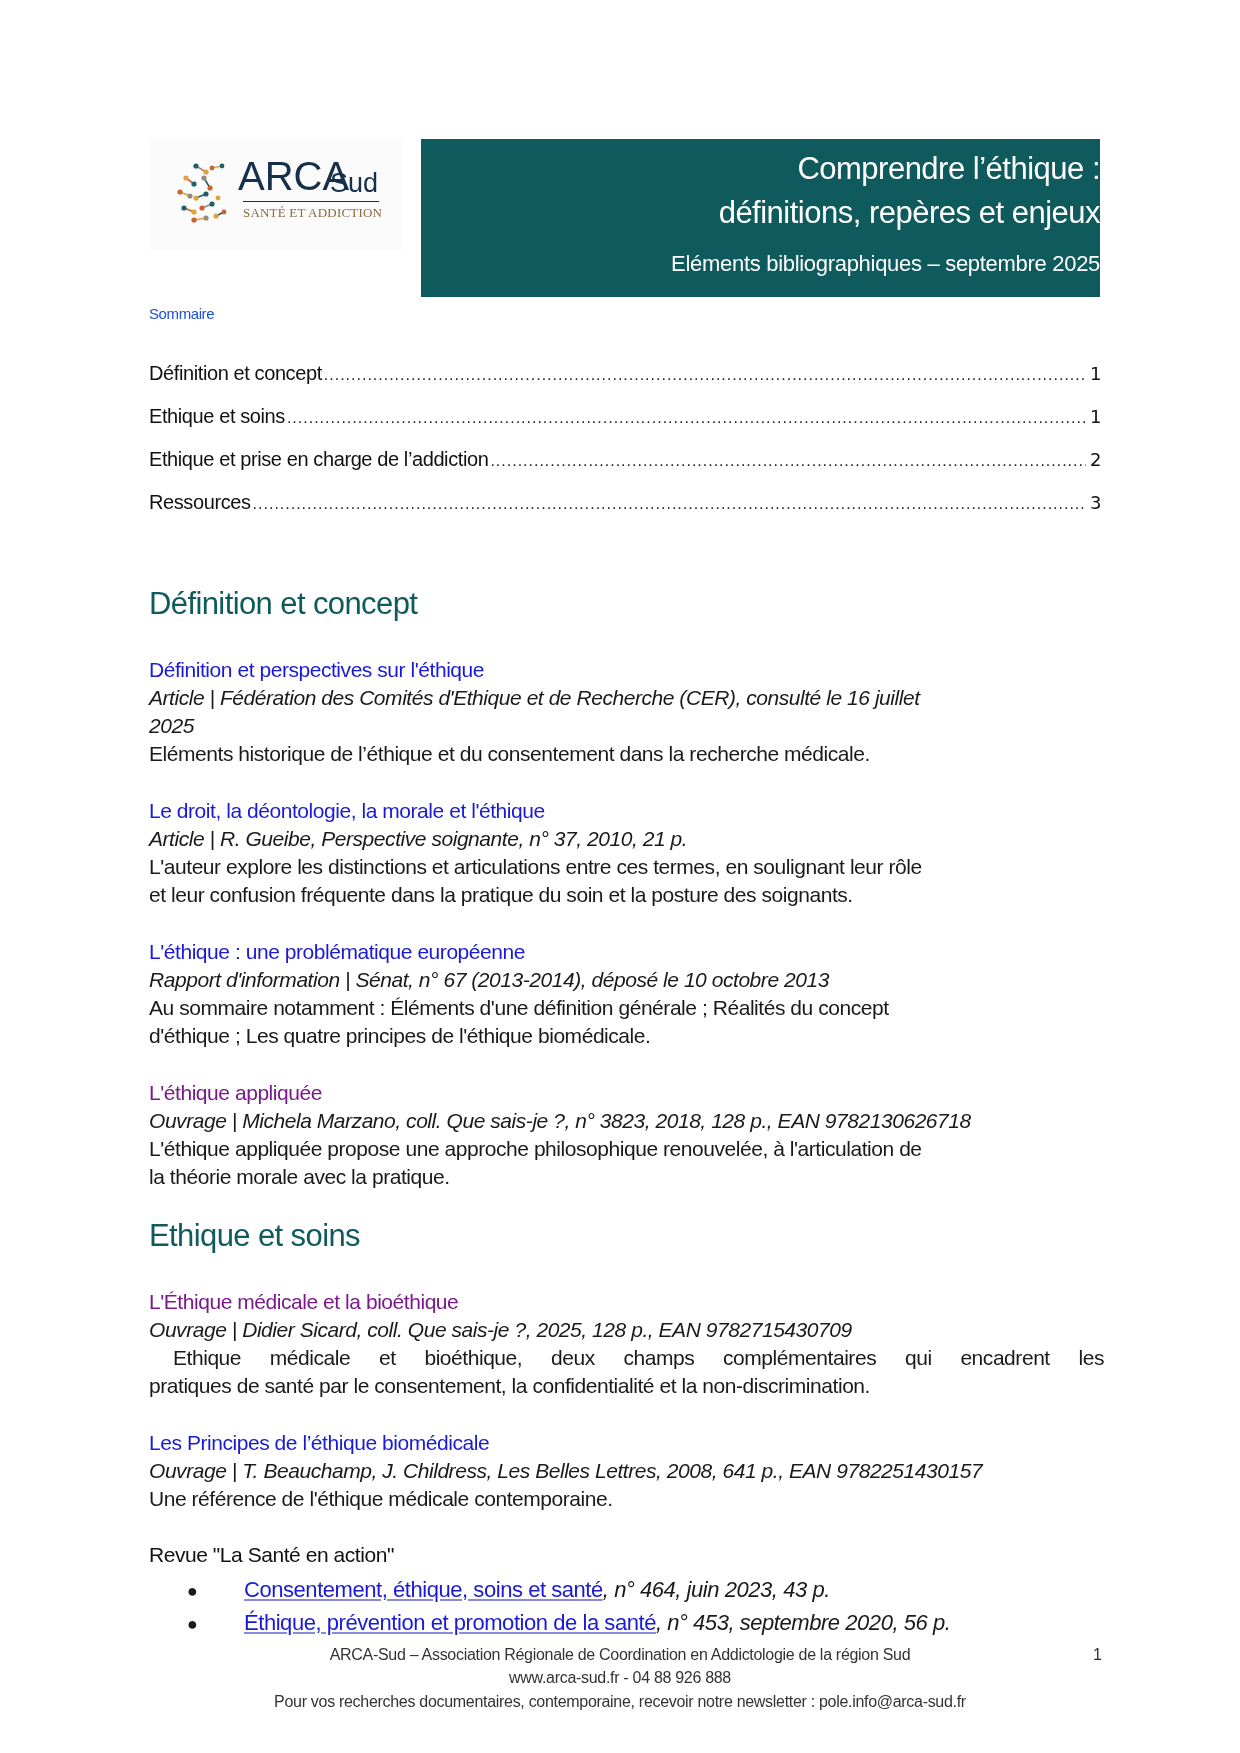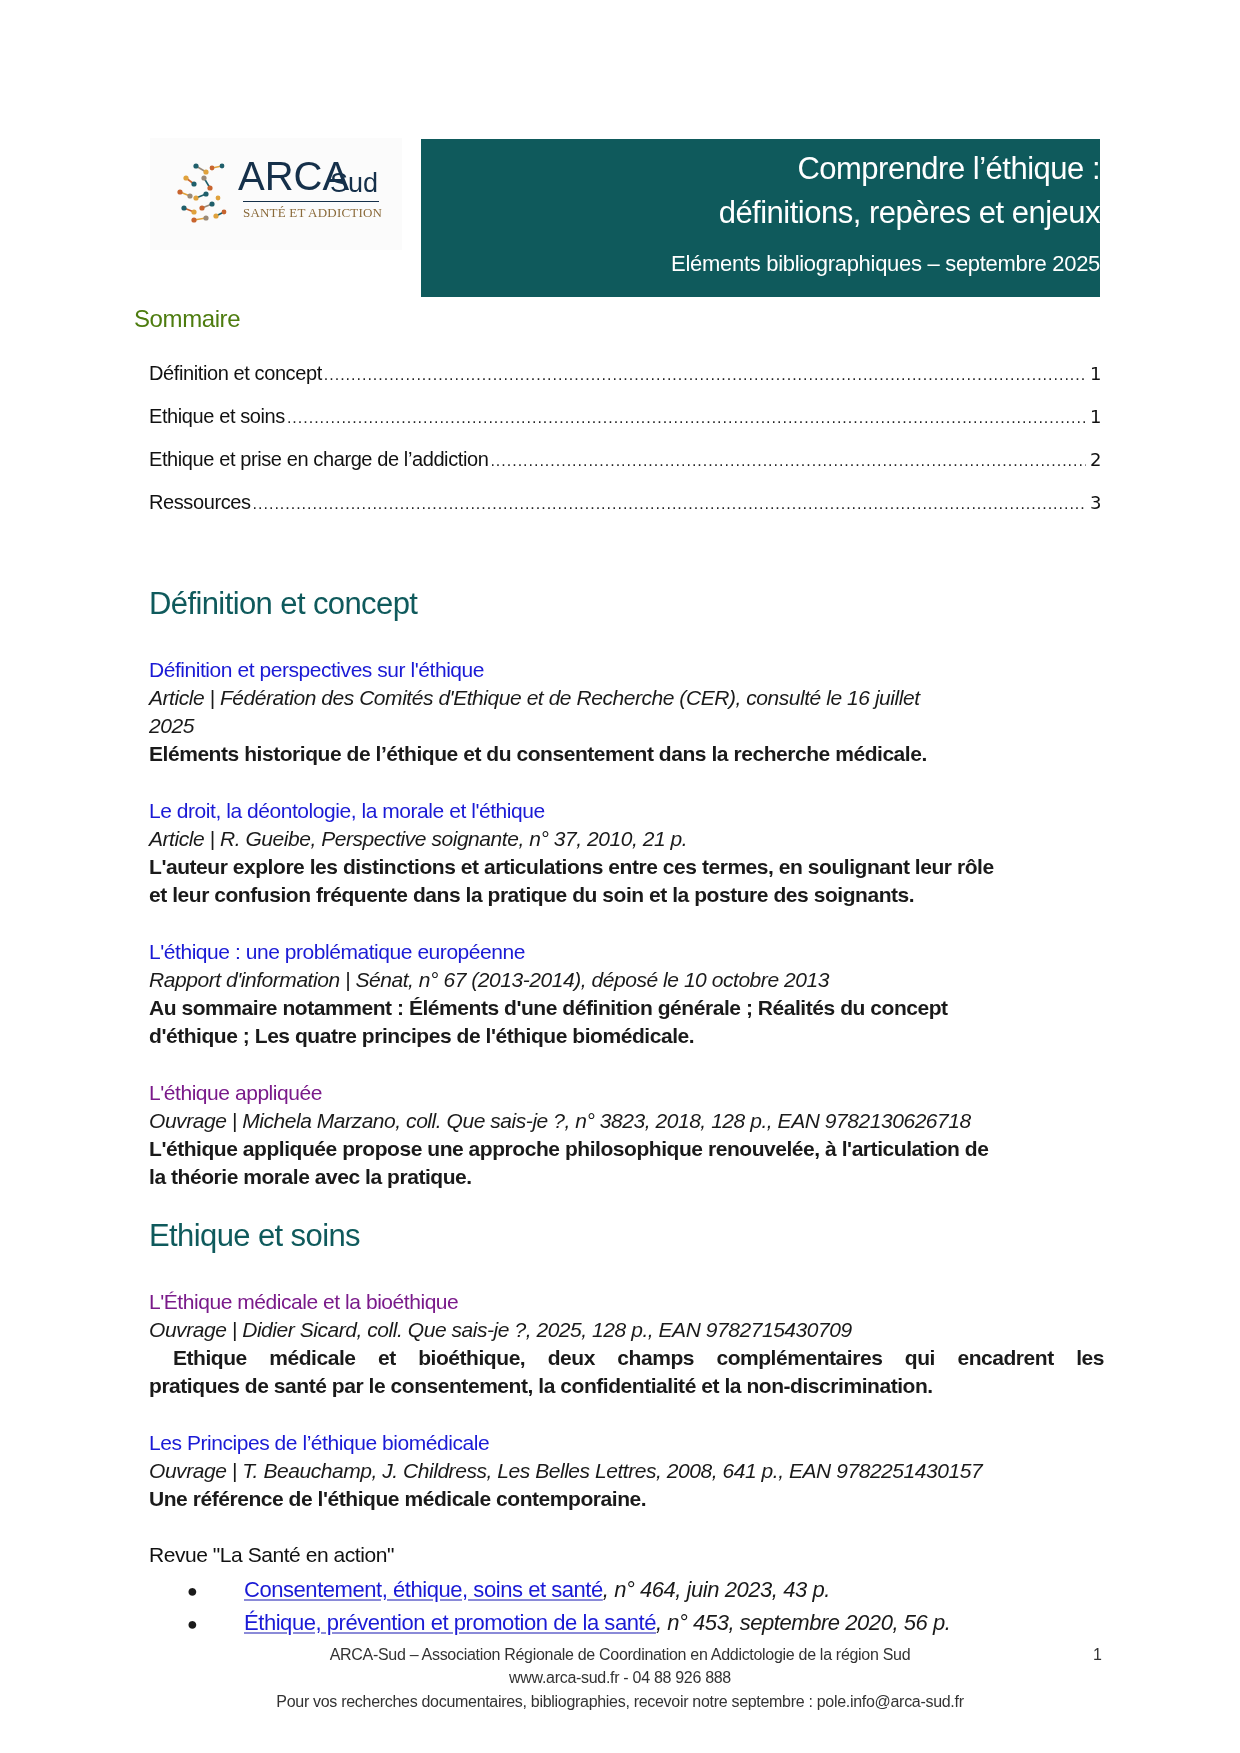--- a/index.html
+++ b/index.html
@@ -10,33 +10,33 @@
   .logo-dots { left: 176px; top: 160px; width: 62px; height: 66px; }
   .logo-word { left: 238px; top: 154px; font-size: 40px; font-weight: normal; color: #15304a; letter-spacing: 0px; }
   .logo-sud { left: 330px; top: 168px; font-size: 27px; color: #15304a; }
   .logo-rule { left: 243px; top: 201px; width: 136px; height: 1px; background: #15304a; }
   .logo-tag { left: 243px; top: 205px; font-family: "Liberation Serif", serif; font-size: 13px; color: #8a6a3a; letter-spacing: 0.2px; }
 
   .header-band { left: 421px; top: 139px; width: 679px; height: 158px; background: #0f5a5c; color: #ffffff; text-align: right; }
   .header-title { position: absolute; left: 0; right: 0; top: 8px; font-size: 31px; line-height: 44px; letter-spacing: -0.5px; }
   .header-sub { position: absolute; left: 0; right: 0; top: 112px; font-size: 22px; letter-spacing: -0.3px; }
 
-  .sommaire { left: 134px; top: 305px; font-size: 24px; color: #4d7c0f; letter-spacing: -0.4px; }
+  .sommaire { left: 149px; top: 305px; font-size: 15px; color: #1d4ed8; letter-spacing: -0.4px; }
   .toc { left: 149px; width: 952px; font-size: 20px; letter-spacing: -0.4px; display: flex; align-items: baseline; color: #111; }
   .toc .lbl { white-space: nowrap; }
   .toc .dots { flex: 1; overflow: hidden; white-space: nowrap; margin: 0 4px 0 2px; color: #222; letter-spacing: 1px; font-size: 16px; }
   .toc .dots::after { content: "................................................................................................................................................................................................................................................................"; }
   .toc .pg { font-family: "DejaVu Sans", sans-serif; font-size: 18px; }
 
   .h2 { left: 149px; font-size: 31px; color: #0f5a5c; letter-spacing: -0.6px; }
   .entry { left: 149px; width: 955px; font-size: 21px; line-height: 28px; letter-spacing: -0.45px; }
   .entry .title { color: #1a1ad6; text-decoration-color: #8a8ad8; cursor: pointer; display: inline-block; }
   .entry .title.visited { color: #7a1a8a; text-decoration-color: #c58ad0; }
   .entry .meta { font-style: italic; color: #1a1a1a; }
-  .entry .desc { color: #1a1a1a; font-weight: bold; }
+  .entry .desc { color: #1a1a1a; }
   .entry .desc.justify { text-align: justify; margin-left: 24px; }
 
   .revue-head { left: 149px; top: 1543px; font-size: 21px; letter-spacing: -0.45px; color: #111; }
   .revue-list { left: 149px; top: 1574px; width: 960px; font-size: 22px; line-height: 31px; letter-spacing: -0.45px; }
   .revue-item { display: flex; align-items: baseline; }
   .revue-item .bullet { width: 75px; padding-left: 38px; box-sizing: border-box; font-size: 18px; }
   .revue-item .title { color: #1a1ad6; text-decoration: underline; text-decoration-color: #8a8ad8; cursor: pointer; margin-left: 20px; }
   .revue-item .meta { font-style: italic; }
 
   .footer { left: 140px; width: 960px; text-align: center; font-size: 16px; color: #333; letter-spacing: -0.3px; }
@@ -176,14 +176,14 @@
   <div class="revue-item">
     <span class="bullet">●</span>
     <span>
       <a class="title">Éthique, prévention et promotion de la santé</a><span class="meta">, n° 453, septembre 2020, 56 p.</span>
     </span>
   </div>
 </div>
 
 <div class="abs footer" style="top:1646px">ARCA-Sud – Association Régionale de Coordination en Addictologie de la région Sud</div>
 <div class="abs footer" style="top:1669px">www.arca-sud.fr - 04 88 926 888</div>
-<div class="abs footer" style="top:1693px">Pour vos recherches documentaires, bibliographies, recevoir notre septembre : pole.info@arca-sud.fr</div>
+<div class="abs footer" style="top:1693px">Pour vos recherches documentaires, contemporaine, recevoir notre newsletter : pole.info@arca-sud.fr</div>
 <div class="abs footer-pg">1</div>
 
 </body></html>

